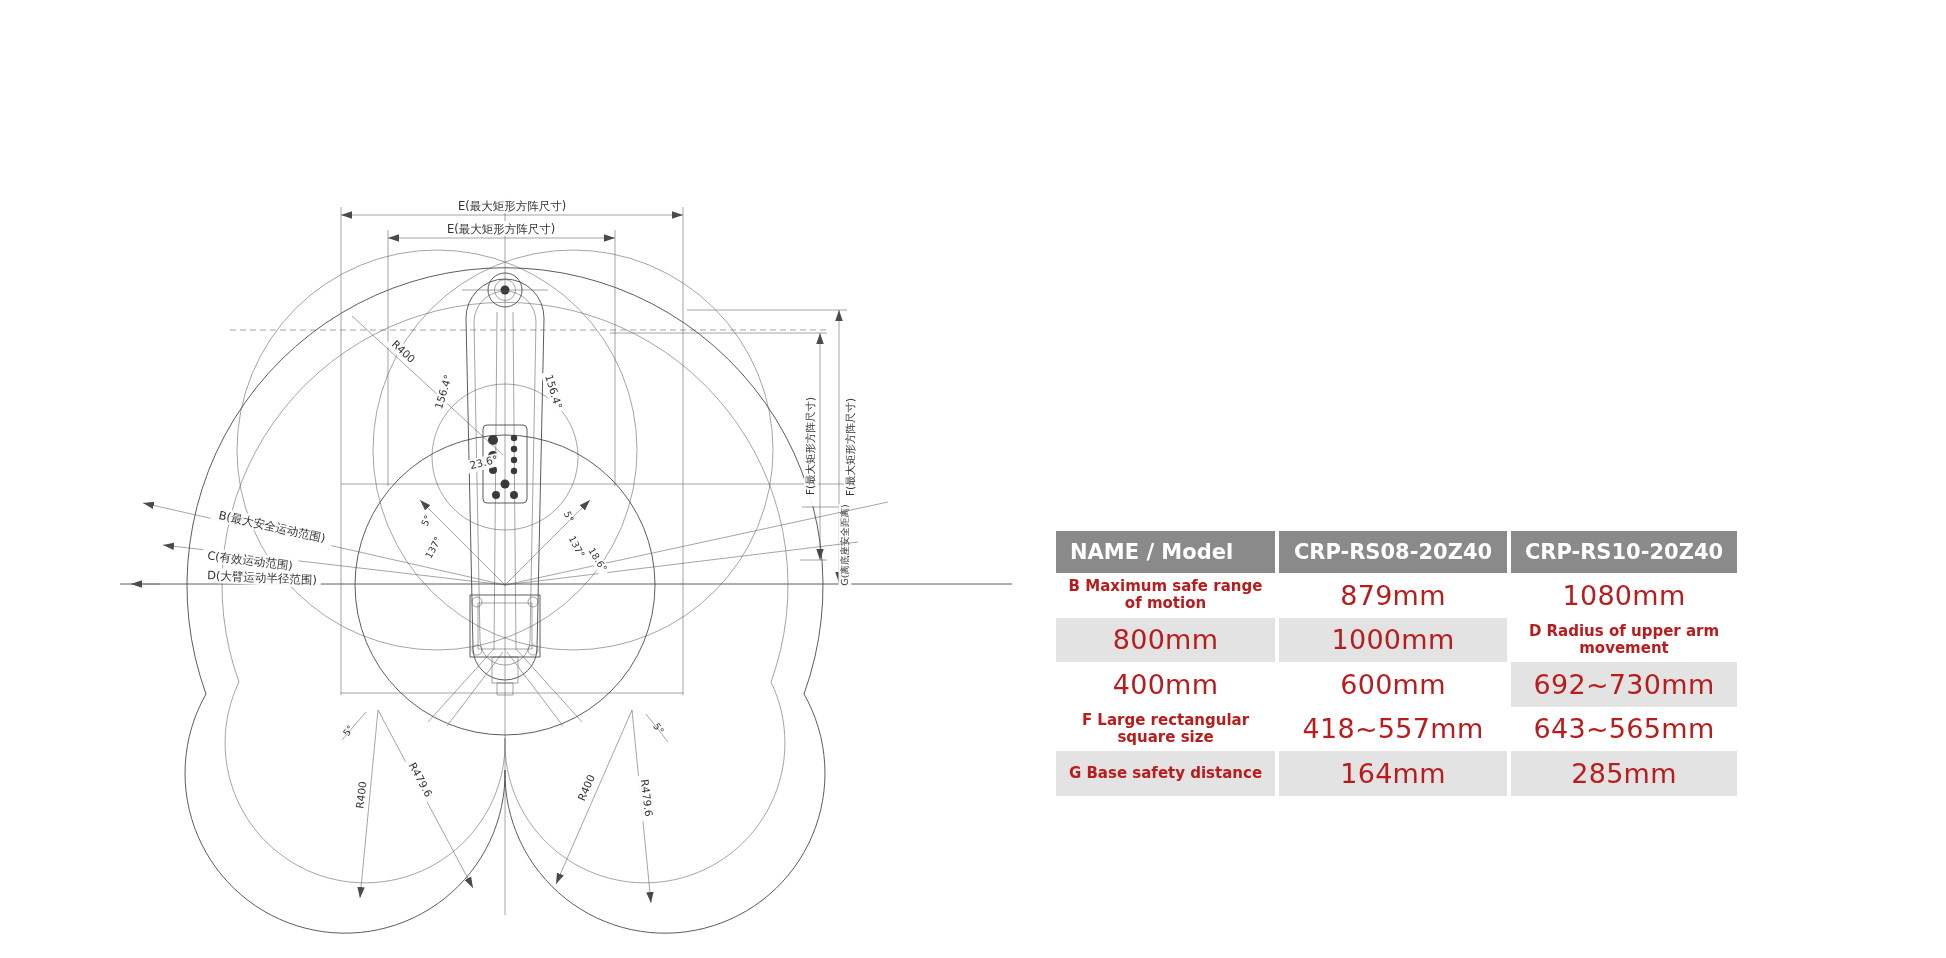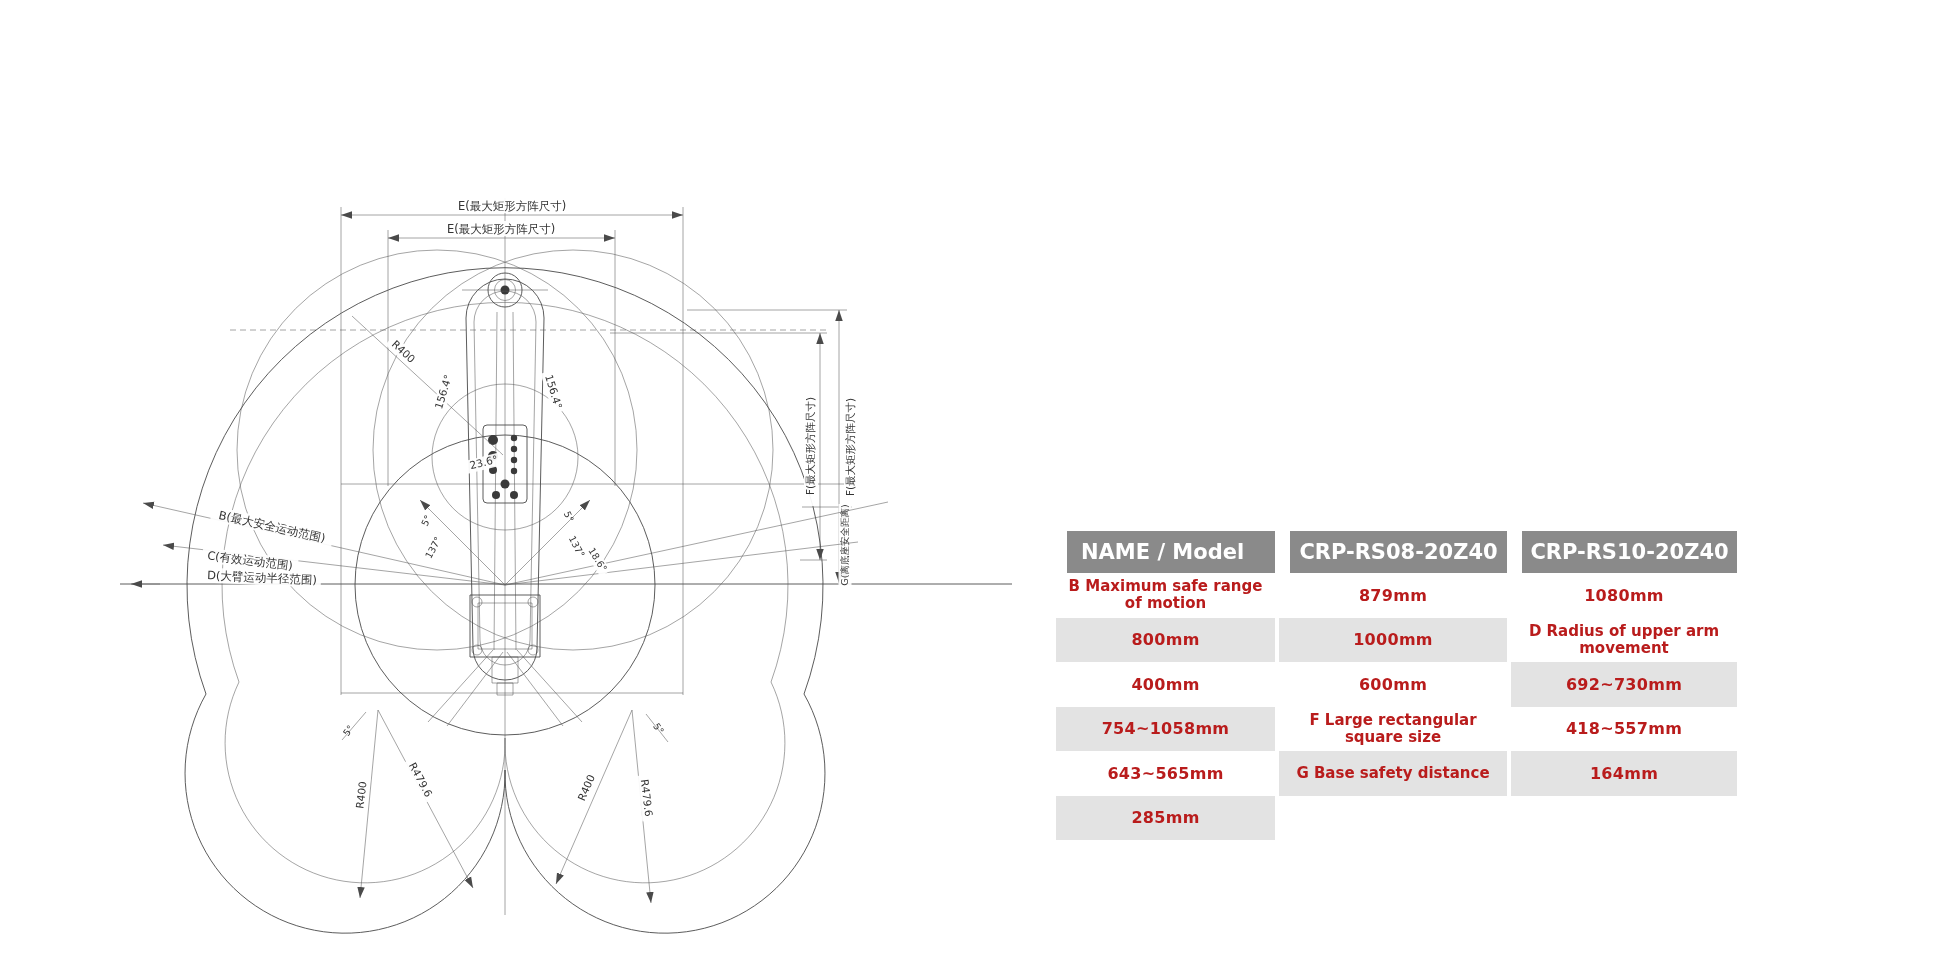--- a/index.html
+++ b/index.html
@@ -19,26 +19,26 @@
   .meas{font-size:10.5px;}
   .sml{font-size:9.5px;}
   .lblbg{fill:#ffffff;opacity:.93;stroke:none;}
   svg text{text-anchor:middle;dominant-baseline:middle;}
 
   
   .spec-table{position:absolute;left:1056px;top:531px;width:681px;
       display:grid;grid-template-columns:219px 228px 226px;column-gap:4px;
       grid-template-rows:42px 44.5px 44.5px 44.5px 44.5px 44.5px 44.5px;}
   .spec-table>div{display:flex;align-items:center;justify-content:center;}
-  .th{background:#8a8a8a;color:#fff;font-weight:bold;font-size:21px;margin-left:11px;}
+  .th{background:#8a8a8a;color:#fff;font-weight:bold;font-size:21px;}
   .th.first{justify-content:flex-start;padding-left:14px;}
   .td{color:#b91c1c;background:#fff;}
   .td.alt{background:#e3e3e3;}
   .td.name{font-size:15px;font-weight:600;text-align:center;line-height:1.12;padding:0 8px;}
-  .td.val{font-size:16px;font-weight:700;letter-spacing:.3px;}
+  .td.val{font-size:27px;font-weight:400;letter-spacing:.3px;}
 </style>
 </head>
 <body>
 
 <div class="canvas">
 
   <svg class="drawing" viewBox="90 160 950 790">
     <defs>
       <marker id="arwE" viewBox="0 0 10 8" markerWidth="11" markerHeight="9" refX="10" refY="4" orient="auto" markerUnits="userSpaceOnUse">
           <path d="M10,4 L0,.6 L0,7.4 Z" fill="#4a4a4a"></path>
@@ -260,21 +260,20 @@
     <div class="td val">1080mm</div>
 
     <div class="td val alt">800mm</div>
     <div class="td val alt">1000mm</div>
 
     <div class="td name">D Radius of upper arm movement</div>
     <div class="td val">400mm</div>
     <div class="td val">600mm</div>
 
     <div class="td val alt">692~730mm</div>
-    <div class="td val alt">754~1058mm</div>
 
     <div class="td name">F Large rectangular square size</div>
     <div class="td val">418~557mm</div>
     <div class="td val">643~565mm</div>
 
     <div class="td name alt">G Base safety distance</div>
     <div class="td val alt">164mm</div>
     <div class="td val alt">285mm</div>
   </div>
 

